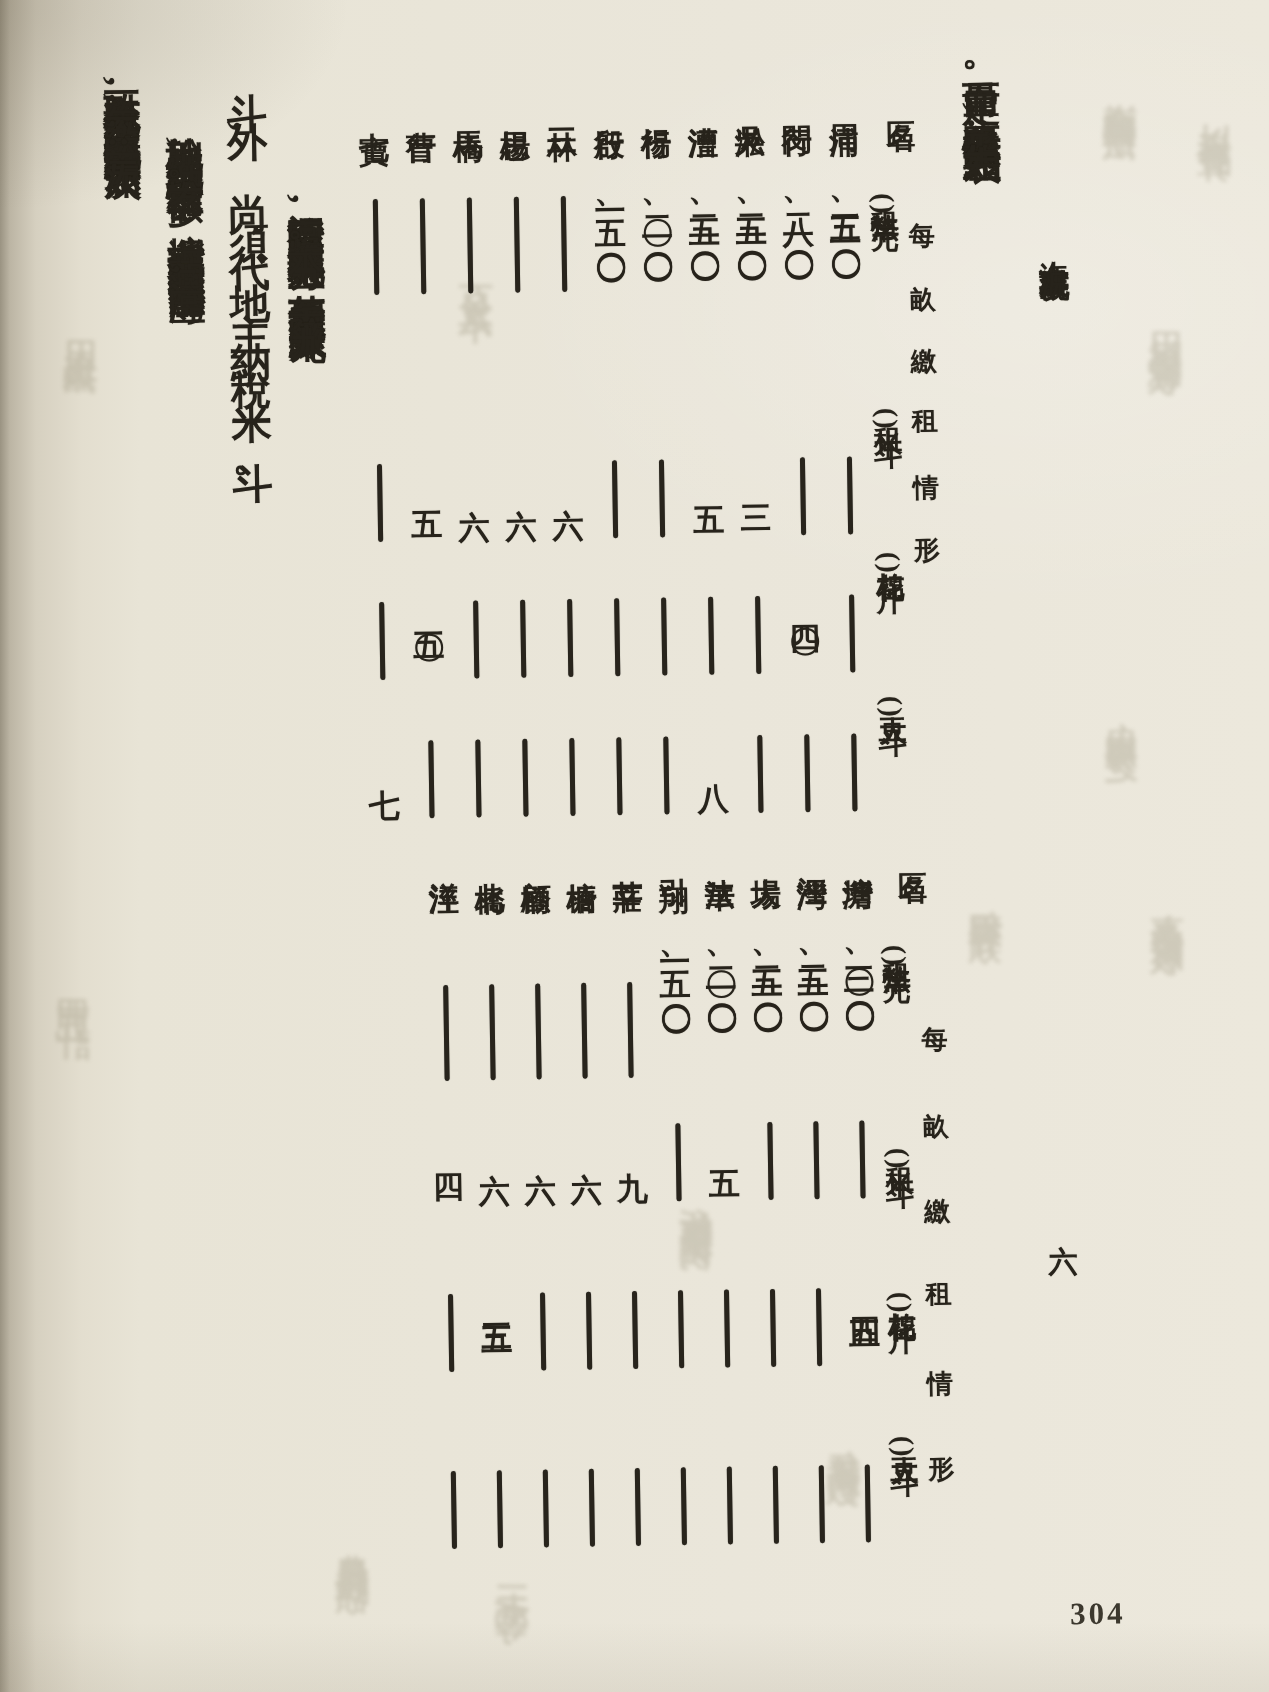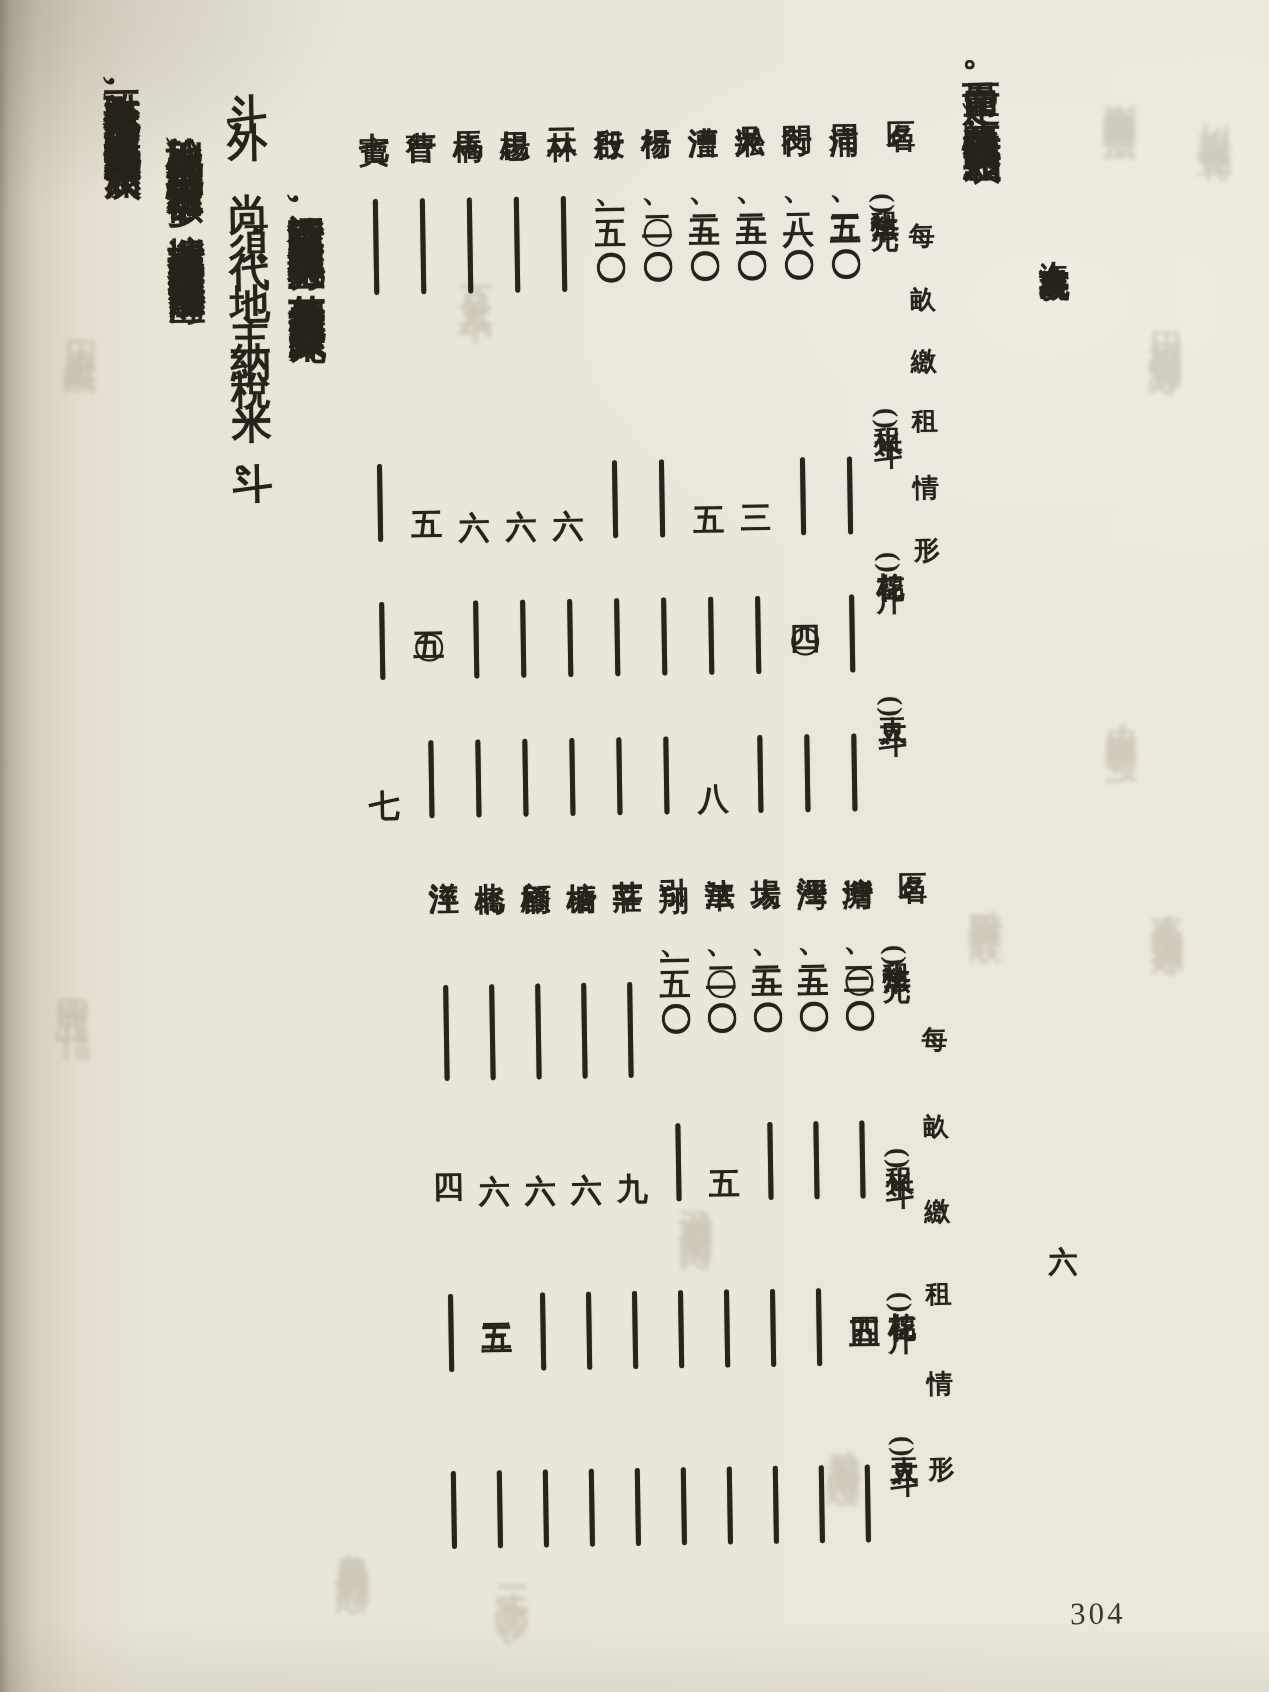--- a/index.html
+++ b/index.html
@@ -15,21 +15,21 @@
   }
   .tilt{position:absolute;inset:0;transform:rotate(-0.9deg);transform-origin:50% 50%;}
   .ghostlayer{position:absolute;inset:0;transform:rotate(0.6deg);}
   .v{
     position:absolute;writing-mode:vertical-rl;text-orientation:mixed;
     line-height:1;font-weight:700;color:#27231b;white-space:nowrap;
     text-shadow:0 0 1px rgba(30,25,15,.35);
   }
   .ghost{filter:blur(2px);opacity:.30;color:#8e876f;transform:scaleX(-1);text-shadow:none;}
   .bar{position:absolute;width:5px;border-radius:2.5px;background:#28241c;box-shadow:0 0 1px rgba(0,0,0,.45);}
-  .pagenum{position:absolute;color:#3c382e;font-weight:400;letter-spacing:3px;}
+  .pagenum{position:absolute;color:#3c382e;font-weight:700;letter-spacing:3px;}
 </style>
 </head>
 <body>
 
 <div class="page">
 
   <div class="ghostlayer">
       <div class="v ghost" style="left: 1095px; top: 70px; font-size: 34px; letter-spacing: 6px;">議會間辦法</div>
       <div class="v ghost" style="left: 1143px; top: 300px; font-size: 34px; letter-spacing: 6px;">田賦每畝征收</div>
       <div class="v ghost" style="left: 1190px; top: 90px; font-size: 34px; letter-spacing: 6px;">以資本計算</div>

